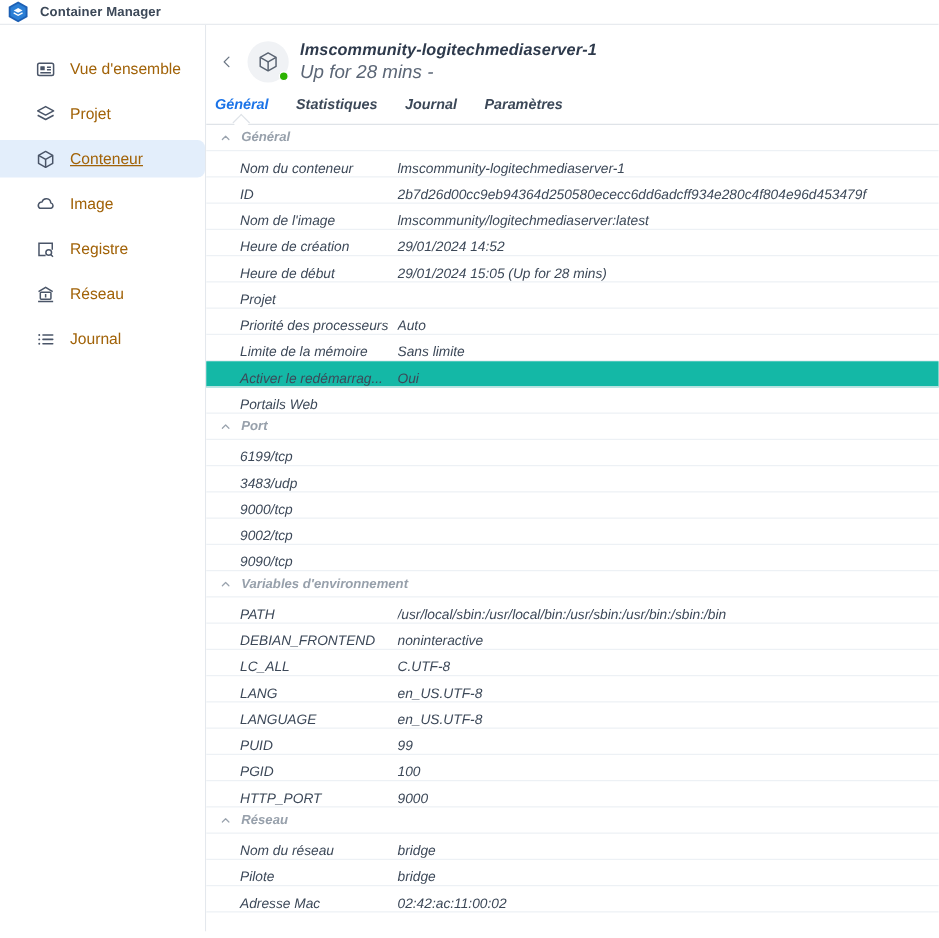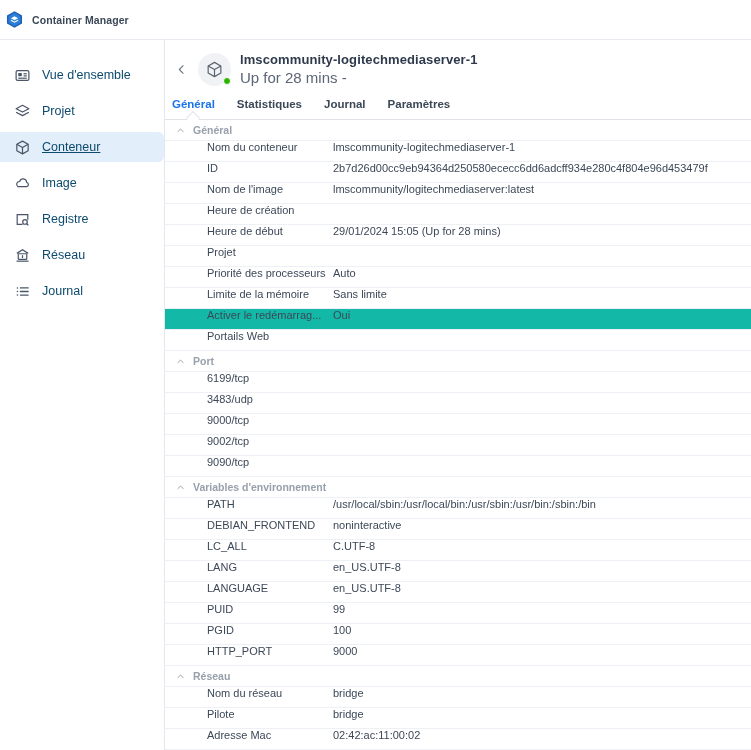--- a/index.html
+++ b/index.html
@@ -6,21 +6,21 @@
   html, body {
     width: 751px; height: 750px;
     background: #ffffff;
     font-family: "Liberation Sans", sans-serif;
     color: #3c4858;
     overflow: hidden;
   }
 
   
   .titlebar {
-    height: 40px;
+    height: 20px;
     display: flex;
     align-items: center;
     gap: 8px;
     padding-left: 5px;
     border-bottom: 1px solid #e8ebef;
     background: #ffffff;
   }
   .app-logo { width: 19px; height: 19px; flex: 0 0 19px; display:block; }
   .app-title {
     font-size: 10.5px;
@@ -38,35 +38,35 @@
     flex: 0 0 165px;
     border-right: 1px solid #e4e8ed;
     padding-top: 20px;
     background: #ffffff;
   }
   .nav-item {
     display: flex;
     align-items: center;
     gap: 11px;
     height: 30px;
-    padding-left: 14px;
+    padding-left: 28px;
     margin-bottom: 0px;
     border-radius: 0 6px 6px 0;
     cursor: pointer;
-    color: #0c4a6e;
+    color: #a16207;
     font-size: 12.5px;
     margin-top: 0;
   }
   .nav-gap { height: 6px; }
   .nav-item.active { background: #e3eefb; text-decoration: underline; }
   .nav-icon { width: 17px; height: 17px; flex: 0 0 17px; display:block; color:#4a5568; }
   .nav-label { line-height: 1; }
 
   
-  .main { flex: 1; min-width: 0; background: #ffffff; position: relative; }
+  .main { flex: 1; min-width: 0; background: #ffffff; position: relative; font-style: italic; }
 
   .detail-head {
     display: flex;
     align-items: center;
     padding: 12px 0 0 8px;
     gap: 9px;
   }
   .back-btn {
     width: 16px; height: 26px;
     display: flex; align-items: center; justify-content: center;
@@ -124,25 +124,25 @@
     padding-left: 11px;
     font-size: 10.5px;
     font-weight: bold;
     color: #97a0ab;
     border-bottom: 1px solid #edf1f5;
     cursor: pointer;
   }
   .caret { width: 9px; height: 9px; color:#9aa3ae; display:block; }
   .row {
     display: flex;
-    align-items: flex-start;
+    align-items: flex-end;
     height: 21px;
     border-bottom: 1px solid #edf1f5;
     font-size: 11px;
-    padding-left: 42px;
+    padding-left: 27px;
     color: #3c4858;
   }
   .row.hl { background: #14b8a6; }
   .row .k { width: 126px; flex: 0 0 126px; color: #3c4858; }
   .row .v { flex: 1; min-width: 0; color: #3c4858; white-space: nowrap; overflow: hidden; }
   .row.single .k { width: auto; flex: 0 0 auto; }
 </style>
 </head>
 <body>
 
@@ -279,20 +279,21 @@
         <div class="row">
           <span class="k">ID</span>
           <span class="v">2b7d26d00cc9eb94364d250580ececc6dd6adcff934e280c4f804e96d453479f</span>
         </div>
         <div class="row">
           <span class="k">Nom de l'image</span>
           <span class="v">lmscommunity/logitechmediaserver:latest</span>
         </div>
         <div class="row">
           <span class="k">Heure de création</span>
+          <span class="v">29/01/2024 14:52</span>
         </div>
         <div class="row">
           <span class="k">Heure de début</span>
           <span class="v">29/01/2024 15:05 (Up for 28 mins)</span>
         </div>
         <div class="row">
           <span class="k">Projet</span>
           <span class="v"></span>
         </div>
         <div class="row">

